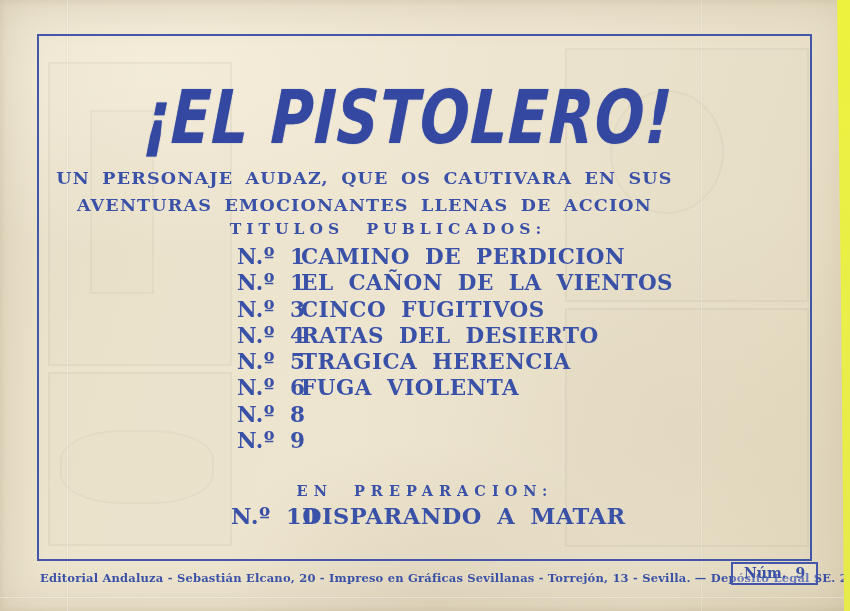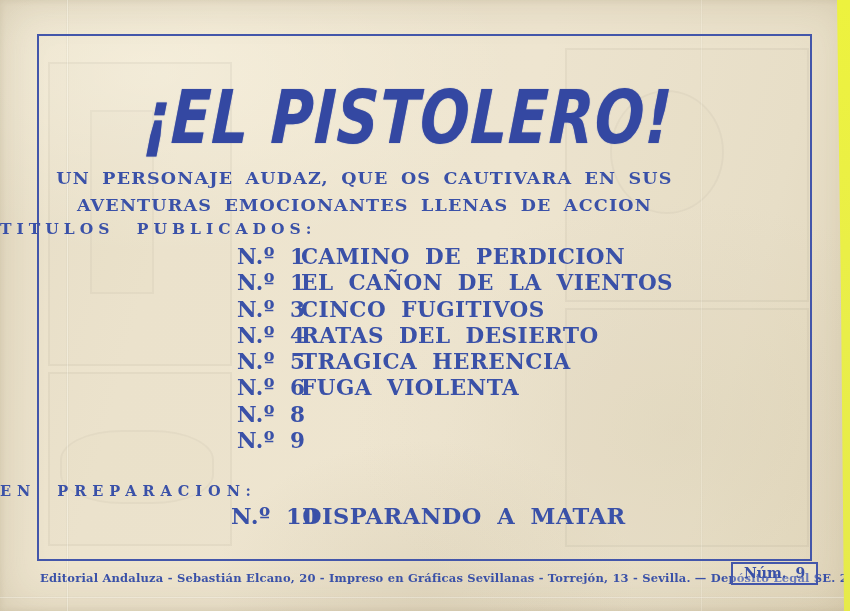--- a/index.html
+++ b/index.html
@@ -49,33 +49,33 @@
     white-space:nowrap;
   }
   .subtitle{
     position:absolute;left:0;top:165px;width:729px;
     text-align:center;font-weight:bold;
     font-size:17.5px;line-height:27px;
     letter-spacing:1.2px;word-spacing:5px;
   }
   .heading-published{
     position:absolute;left:0;top:219px;width:776px;
-    font-weight:bold;
+    text-align:center;font-weight:bold;
     font-size:15.5px;letter-spacing:5px;word-spacing:12px;
   }
   .titles-list{
     position:absolute;left:237px;top:244px;
   }
   .row{display:flex;align-items:baseline;height:26.3px;
     font-weight:bold;font-size:21.5px;letter-spacing:.5px;word-spacing:7px;
     white-space:nowrap;}
   .row .num{width:64px;flex:0 0 auto;}
   .heading-prep{
     position:absolute;left:0;top:482px;width:850px;
-    text-align:left;font-weight:bold;
+    text-align:center;font-weight:bold;
     font-size:14.5px;letter-spacing:6px;word-spacing:10px;
   }
   .row-prep{
     position:absolute;left:231px;top:503px;
     display:flex;align-items:baseline;
     font-weight:bold;font-size:22.5px;letter-spacing:.5px;word-spacing:7px;
     white-space:nowrap;
   }
   .row-prep .num{width:71px;flex:0 0 auto;}
 

